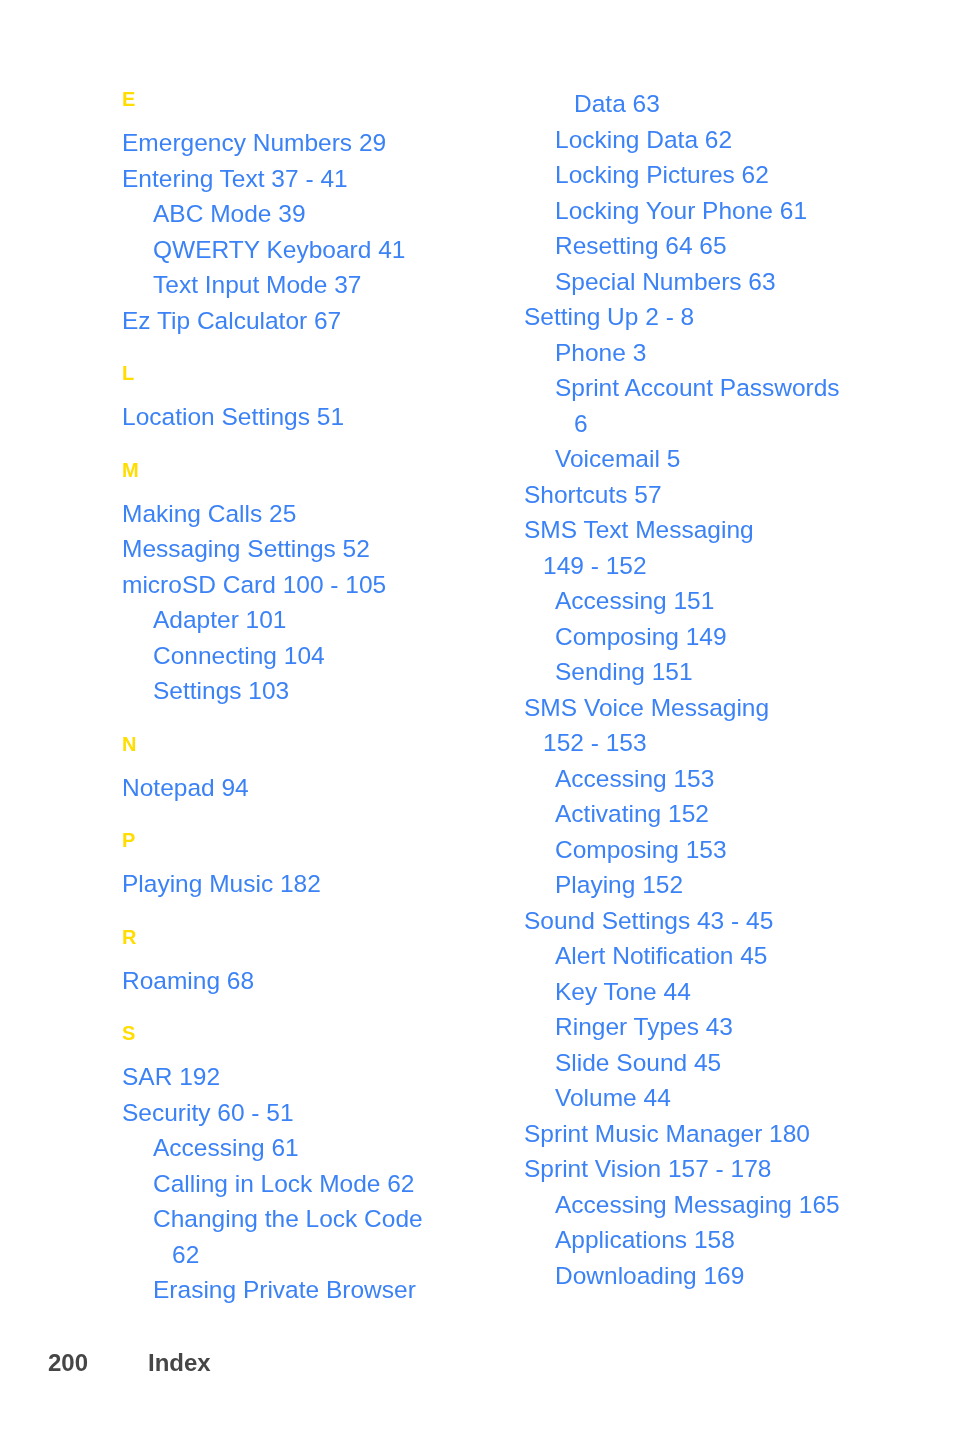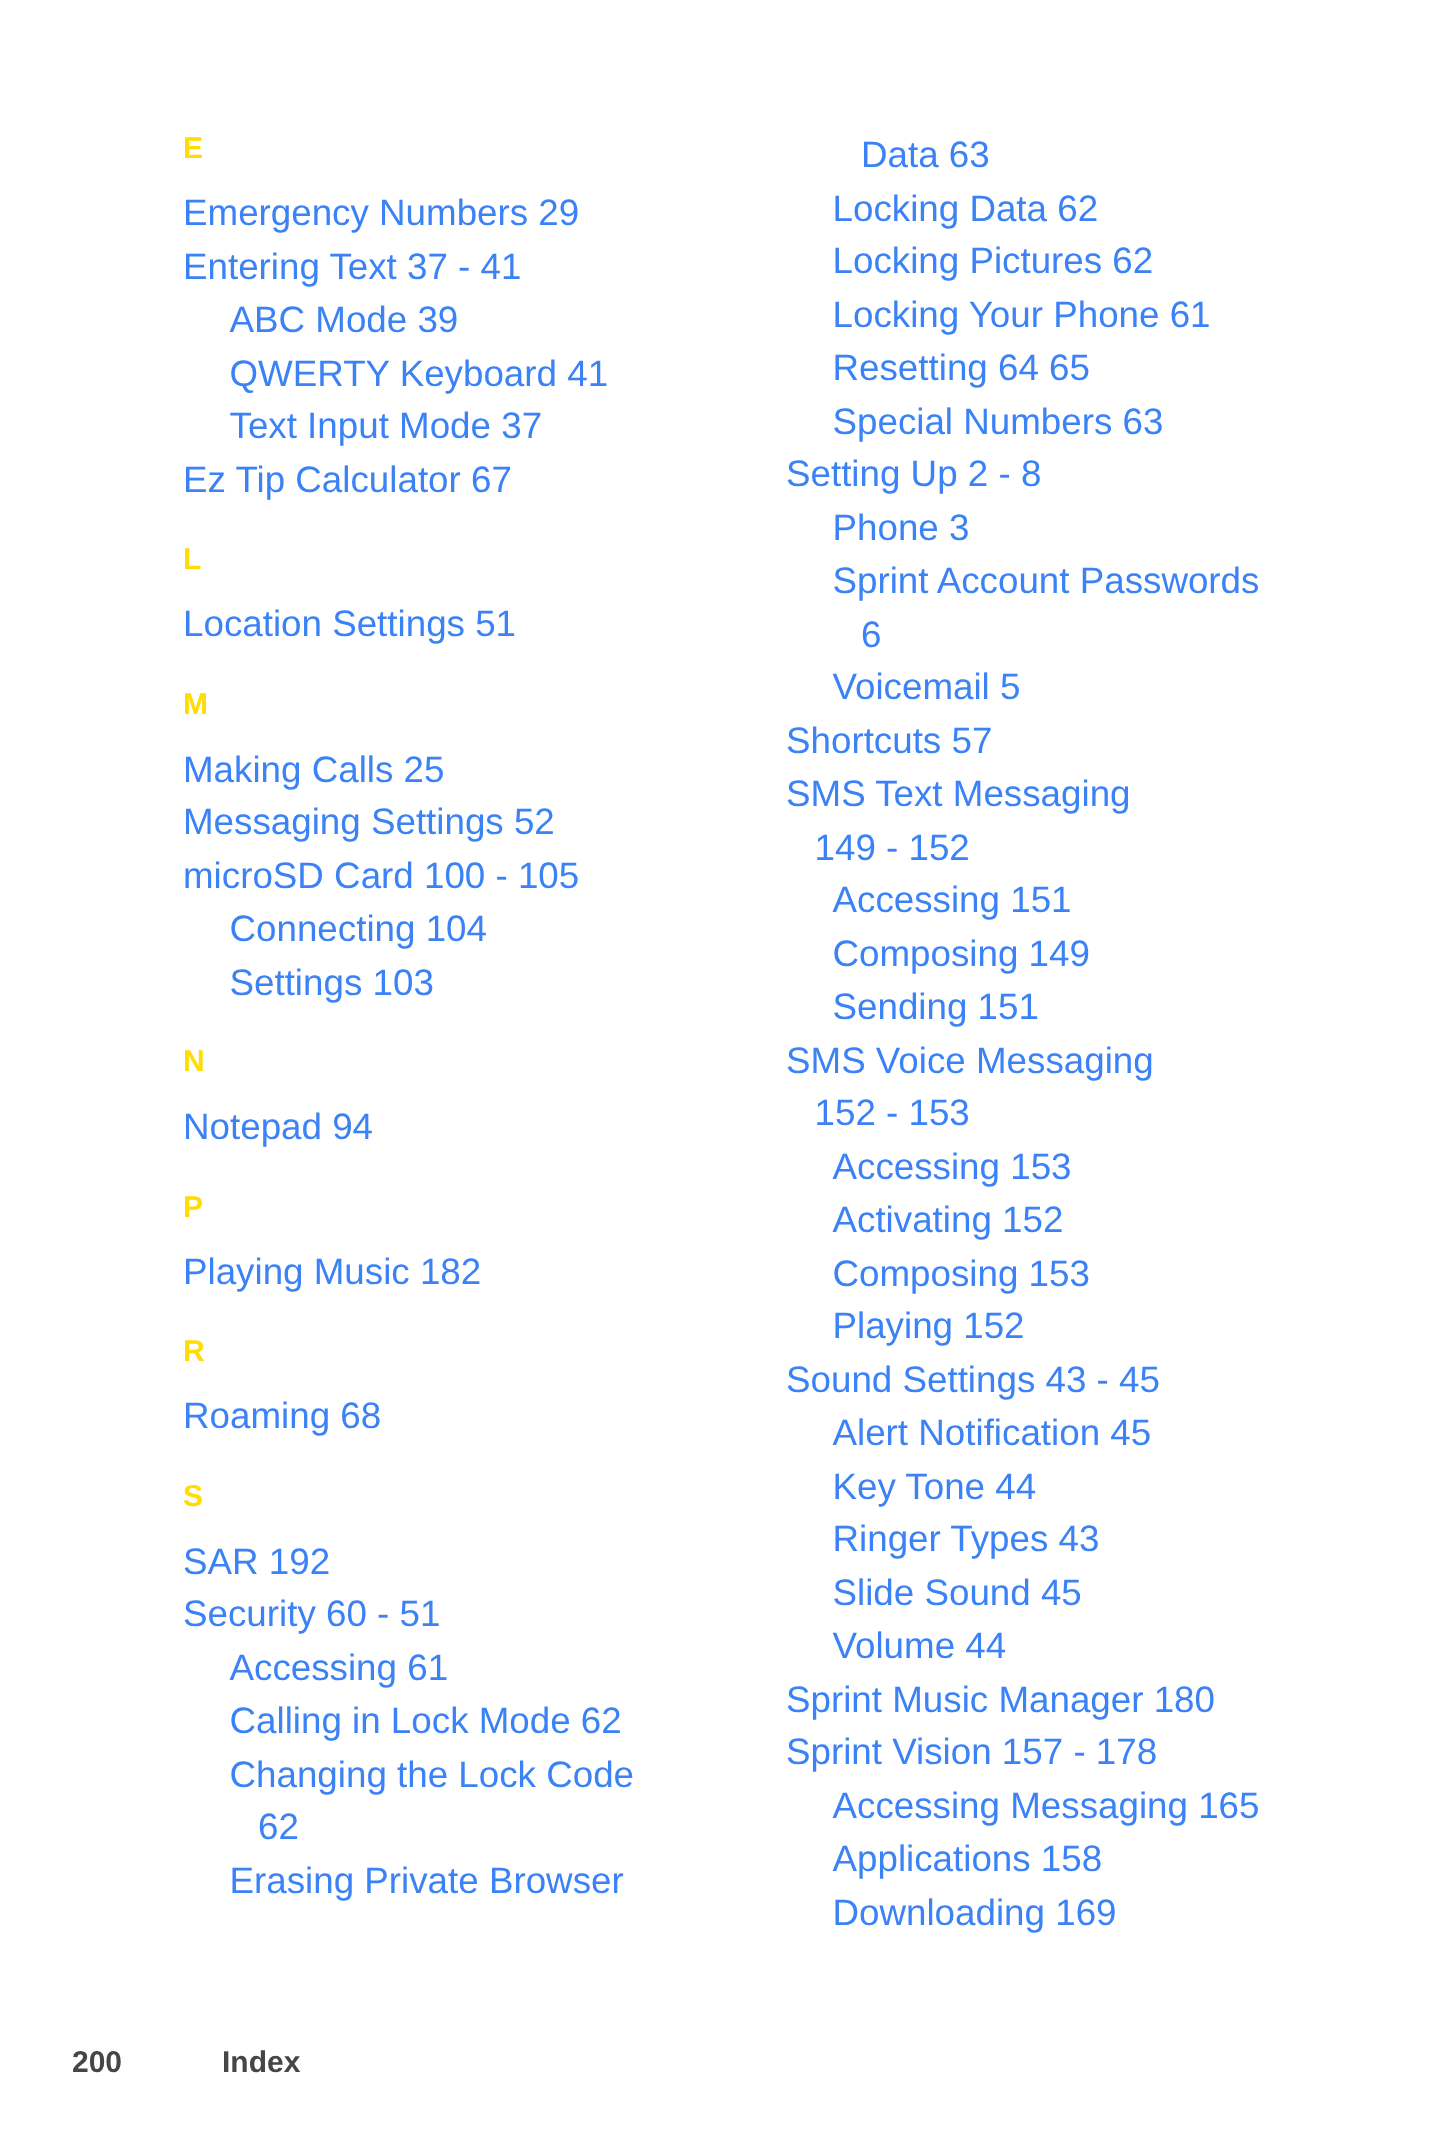--- a/index.html
+++ b/index.html
@@ -65,22 +65,22 @@
   #footer {
     position: absolute;
     left: 0;
     top: 1348px;
     width: 954px;
     height: 40px;
   }
   #footer .page-number,
   #footer .footer-label {
     position: absolute;
-    top: 12px;
-    font-size: 20px;
+    top: 0;
+    font-size: 24px;
     line-height: 30px;
     font-weight: bold;
     color: #464646;
     white-space: pre;
   }
   #footer .page-number { left: 48px; }
   #footer .footer-label { left: 148px; }
 </style>
 </head>
 <body>
@@ -99,20 +99,21 @@
       </div>
       <div class="section-block">
         <div class="section-letter">L</div>
         <div class="entry level-0">Location Settings 51</div>
       </div>
       <div class="section-block">
         <div class="section-letter">M</div>
         <div class="entry level-0">Making Calls 25</div>
         <div class="entry level-0">Messaging Settings 52</div>
         <div class="entry level-0">microSD Card 100 - 105</div>
+        <div class="entry level-1">Adapter 101</div>
         <div class="entry level-1">Connecting 104</div>
         <div class="entry level-1">Settings 103</div>
       </div>
       <div class="section-block">
         <div class="section-letter">N</div>
         <div class="entry level-0">Notepad 94</div>
       </div>
       <div class="section-block">
         <div class="section-letter">P</div>
         <div class="entry level-0">Playing Music 182</div>

